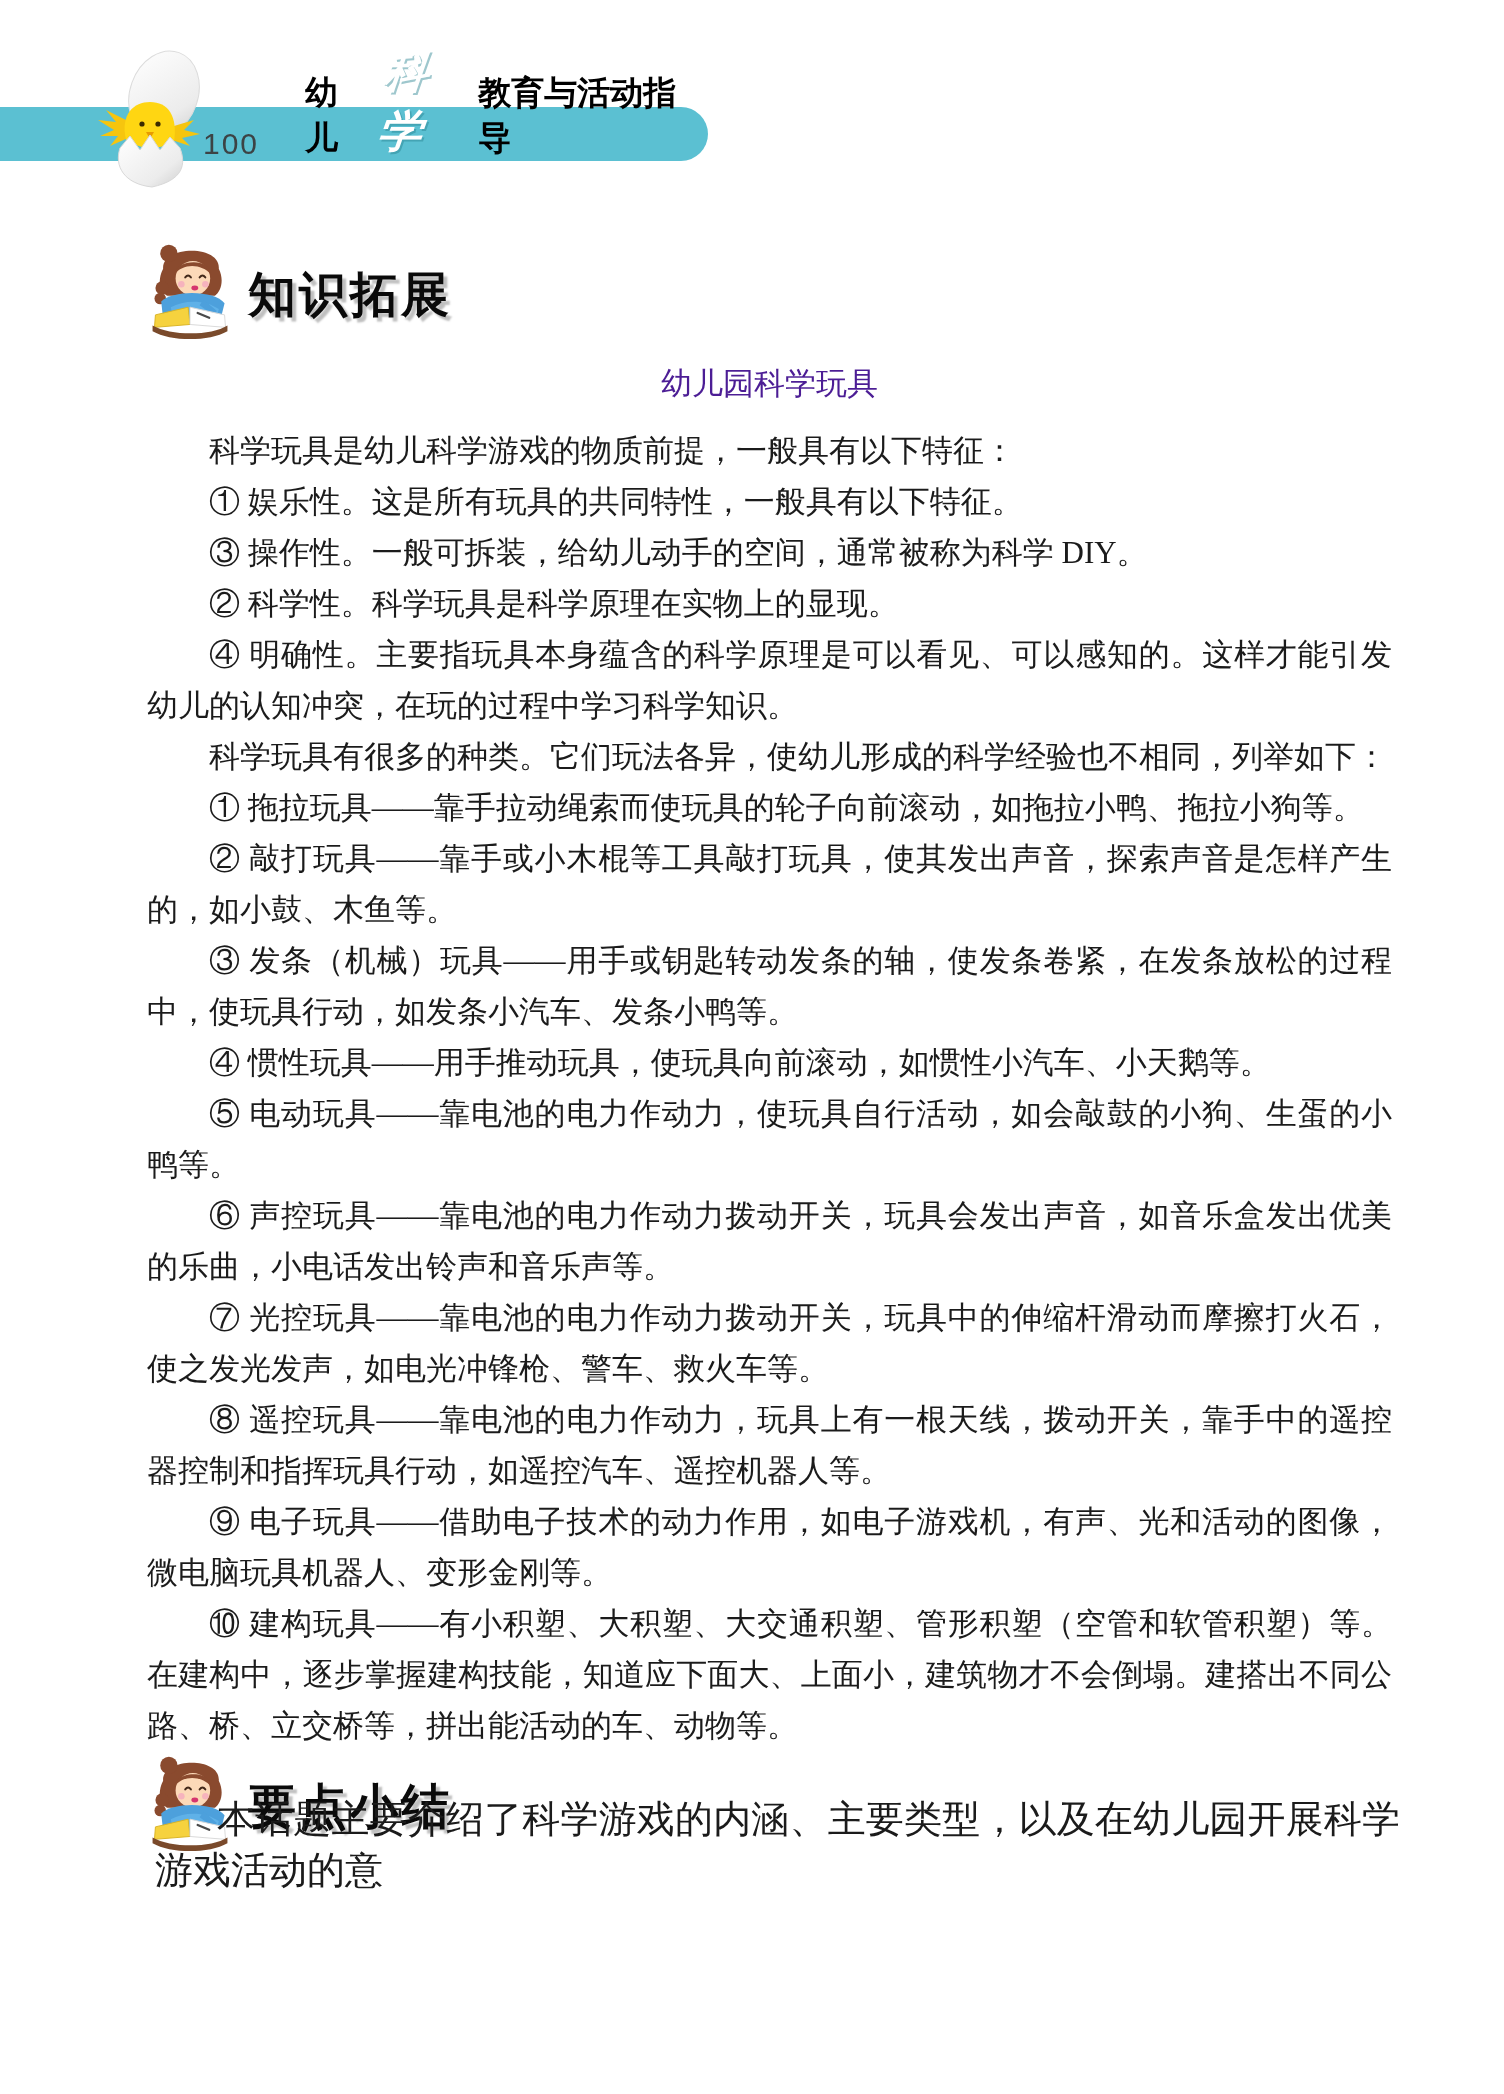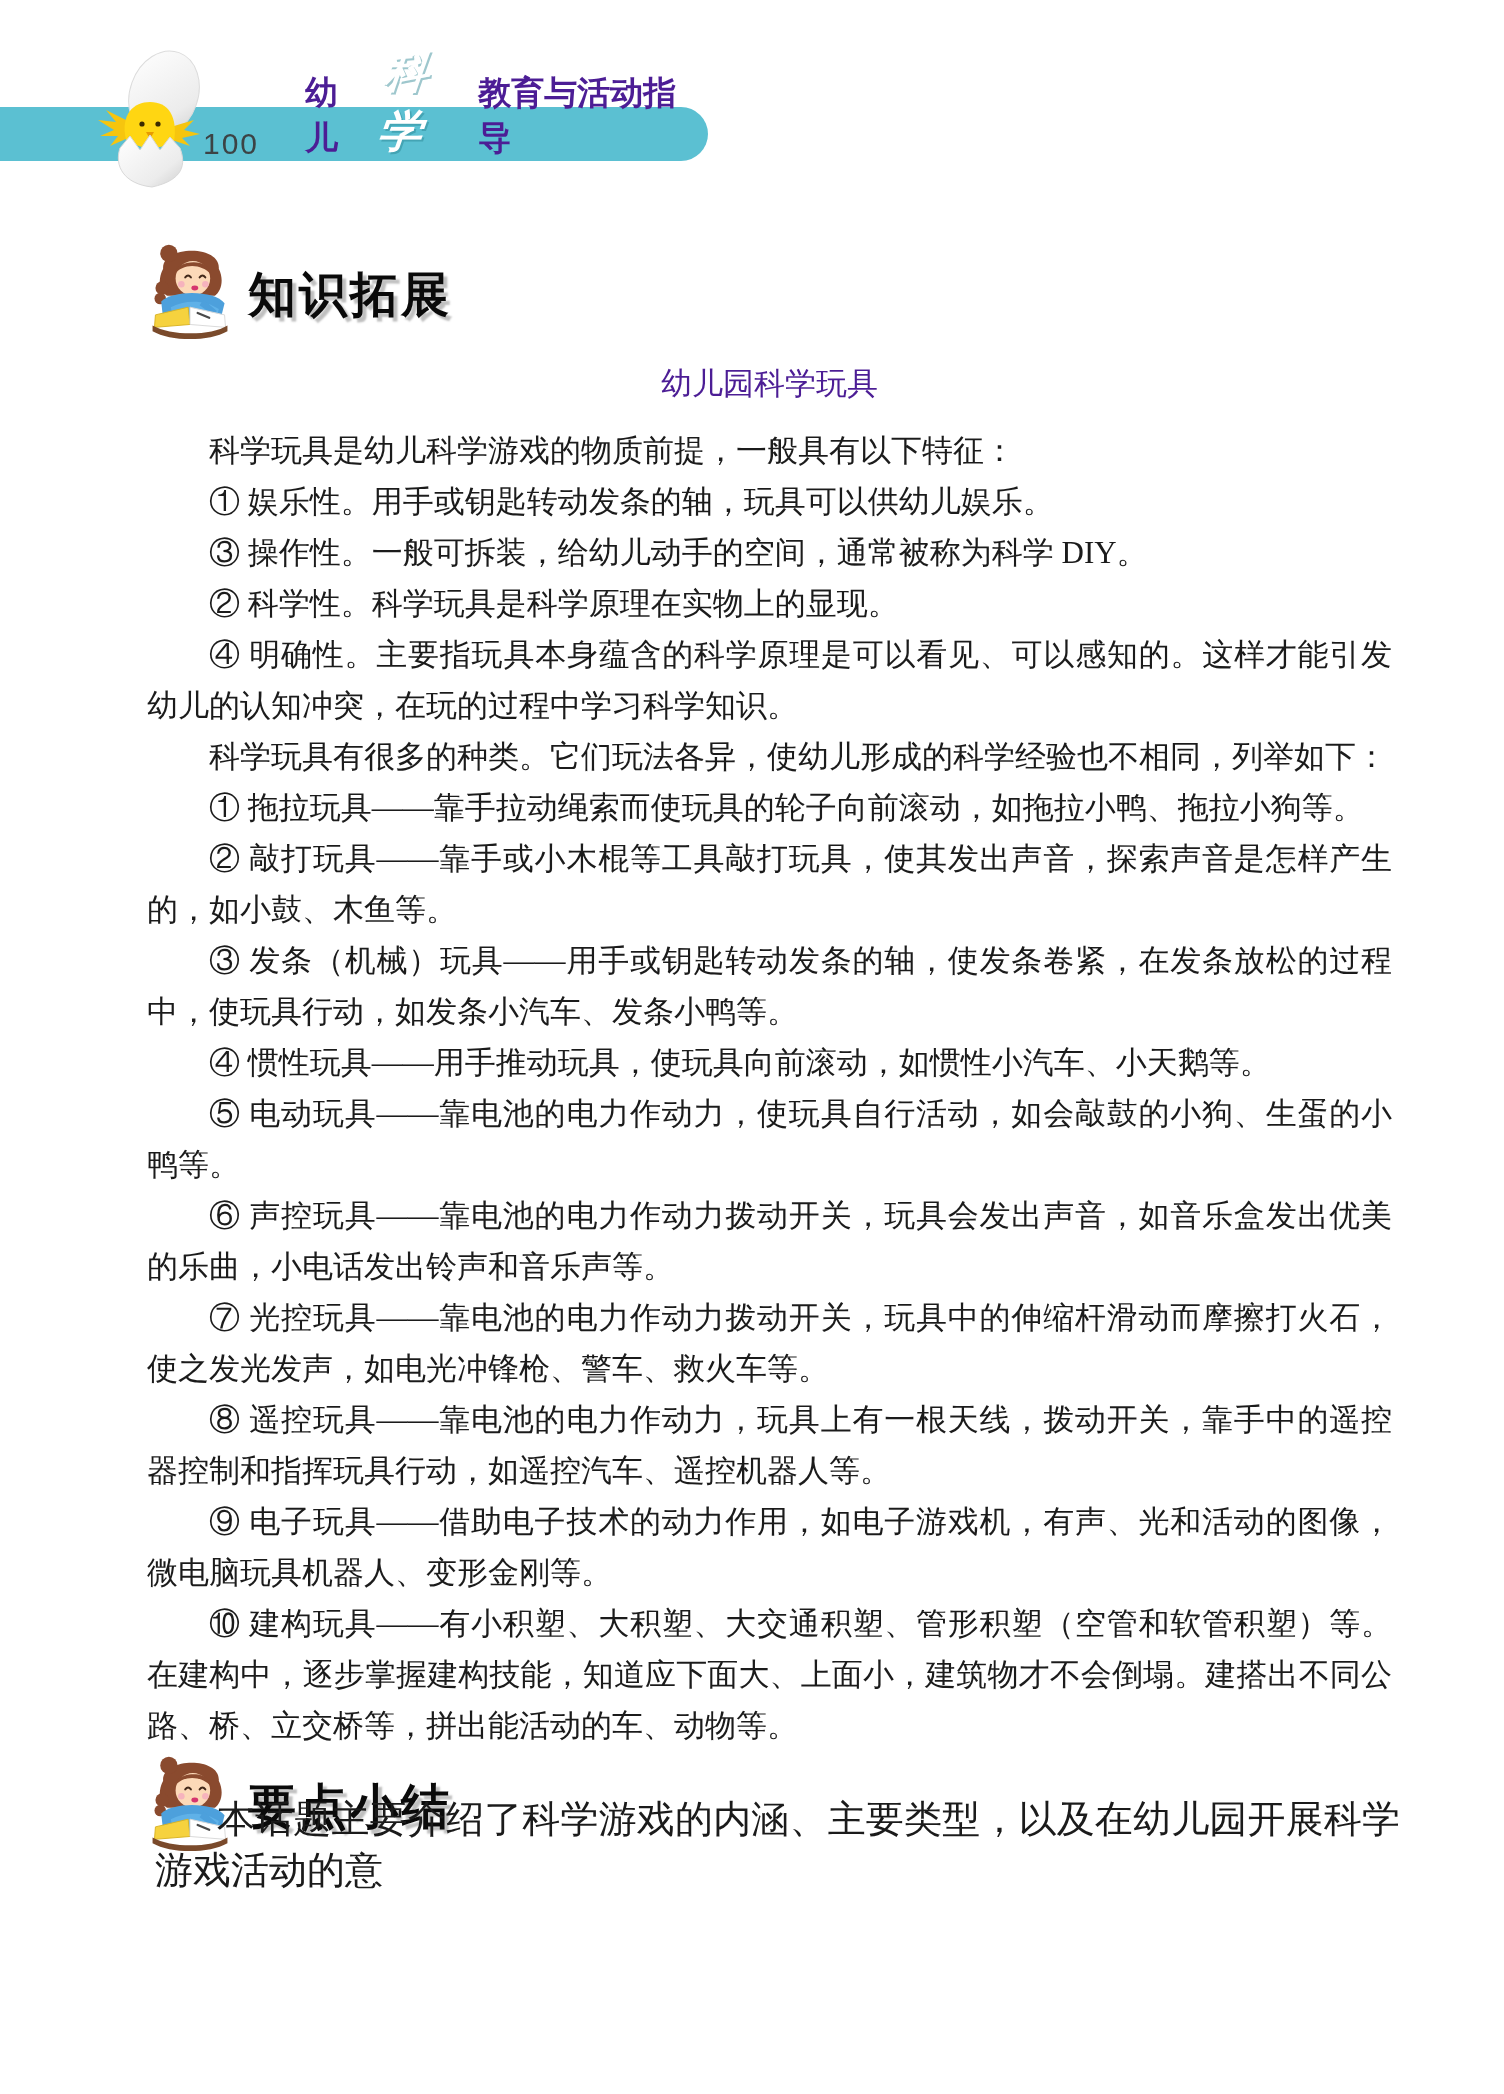--- a/index.html
+++ b/index.html
@@ -13,21 +13,21 @@
     position:absolute;left:0;top:107px;width:708px;height:54px;
     background:#5bc0d2;border-radius:0 27px 27px 0;
     display:flex;align-items:flex-end;
   }
   .band .pagenum{
     margin-left:203px;font-family:"Liberation Sans",sans-serif;
     font-size:30px;color:#3c4345;letter-spacing:2px;
   }
   .band .t-pre,.band .t-suf{
     font-family:"Liberation Sans",sans-serif;font-weight:bold;
-    font-size:33px;color:#4c1d95;
+    font-size:33px;color:#000000;
   }
   .band .t-pre{margin-left:46px;}
   .band .t-accent{
     font-family:"Liberation Sans",sans-serif;font-weight:bold;font-style:italic;
     font-size:44px;color:#ffffff;margin:0 10px;transform:skew(-6deg);
     text-shadow:2px 2px 0 rgba(40,130,145,.45);
   }
 
   .egg-icon{position:absolute;left:90px;top:48px;width:122px;height:142px;}
 
@@ -114,21 +114,21 @@
       <path d="M11,91 C30,102 72,102 89,91 L89,97 C70,108 30,108 11,97 Z" fill="#7a4a2b"></path>
       <path d="M58,78 L70,83" stroke="#4a4a4a" stroke-width="2.4" stroke-linecap="round"></path>
     </svg>
     <h2 class="sec-title">知识拓展</h2>
   </div>
 
   <div class="article">
     <h3 class="article-title">幼儿园科学玩具</h3>
     <div>
         <p class="body-p">科学玩具是幼儿科学游戏的物质前提，一般具有以下特征：</p>
-        <p class="body-p">① 娱乐性。用手或钥匙转动发条的轴，玩具可以供幼儿娱乐。</p>
+        <p class="body-p">① 娱乐性。这是所有玩具的共同特性，一般具有以下特征。</p>
         <p class="body-p">③ 操作性。一般可拆装，给幼儿动手的空间，通常被称为科学 DIY。</p>
         <p class="body-p">② 科学性。科学玩具是科学原理在实物上的显现。</p>
         <p class="body-p">④ 明确性。主要指玩具本身蕴含的科学原理是可以看见、可以感知的。这样才能引发幼儿的认知冲突，在玩的过程中学习科学知识。</p>
         <p class="body-p">科学玩具有很多的种类。它们玩法各异，使幼儿形成的科学经验也不相同，列举如下：</p>
         <p class="body-p">① 拖拉玩具——靠手拉动绳索而使玩具的轮子向前滚动，如拖拉小鸭、拖拉小狗等。</p>
         <p class="body-p">② 敲打玩具——靠手或小木棍等工具敲打玩具，使其发出声音，探索声音是怎样产生的，如小鼓、木鱼等。</p>
         <p class="body-p">③ 发条（机械）玩具——用手或钥匙转动发条的轴，使发条卷紧，在发条放松的过程中，使玩具行动，如发条小汽车、发条小鸭等。</p>
         <p class="body-p">④ 惯性玩具——用手推动玩具，使玩具向前滚动，如惯性小汽车、小天鹅等。</p>
         <p class="body-p">⑤ 电动玩具——靠电池的电力作动力，使玩具自行活动，如会敲鼓的小狗、生蛋的小鸭等。</p>
         <p class="body-p">⑥ 声控玩具——靠电池的电力作动力拨动开关，玩具会发出声音，如音乐盒发出优美的乐曲，小电话发出铃声和音乐声等。</p>

